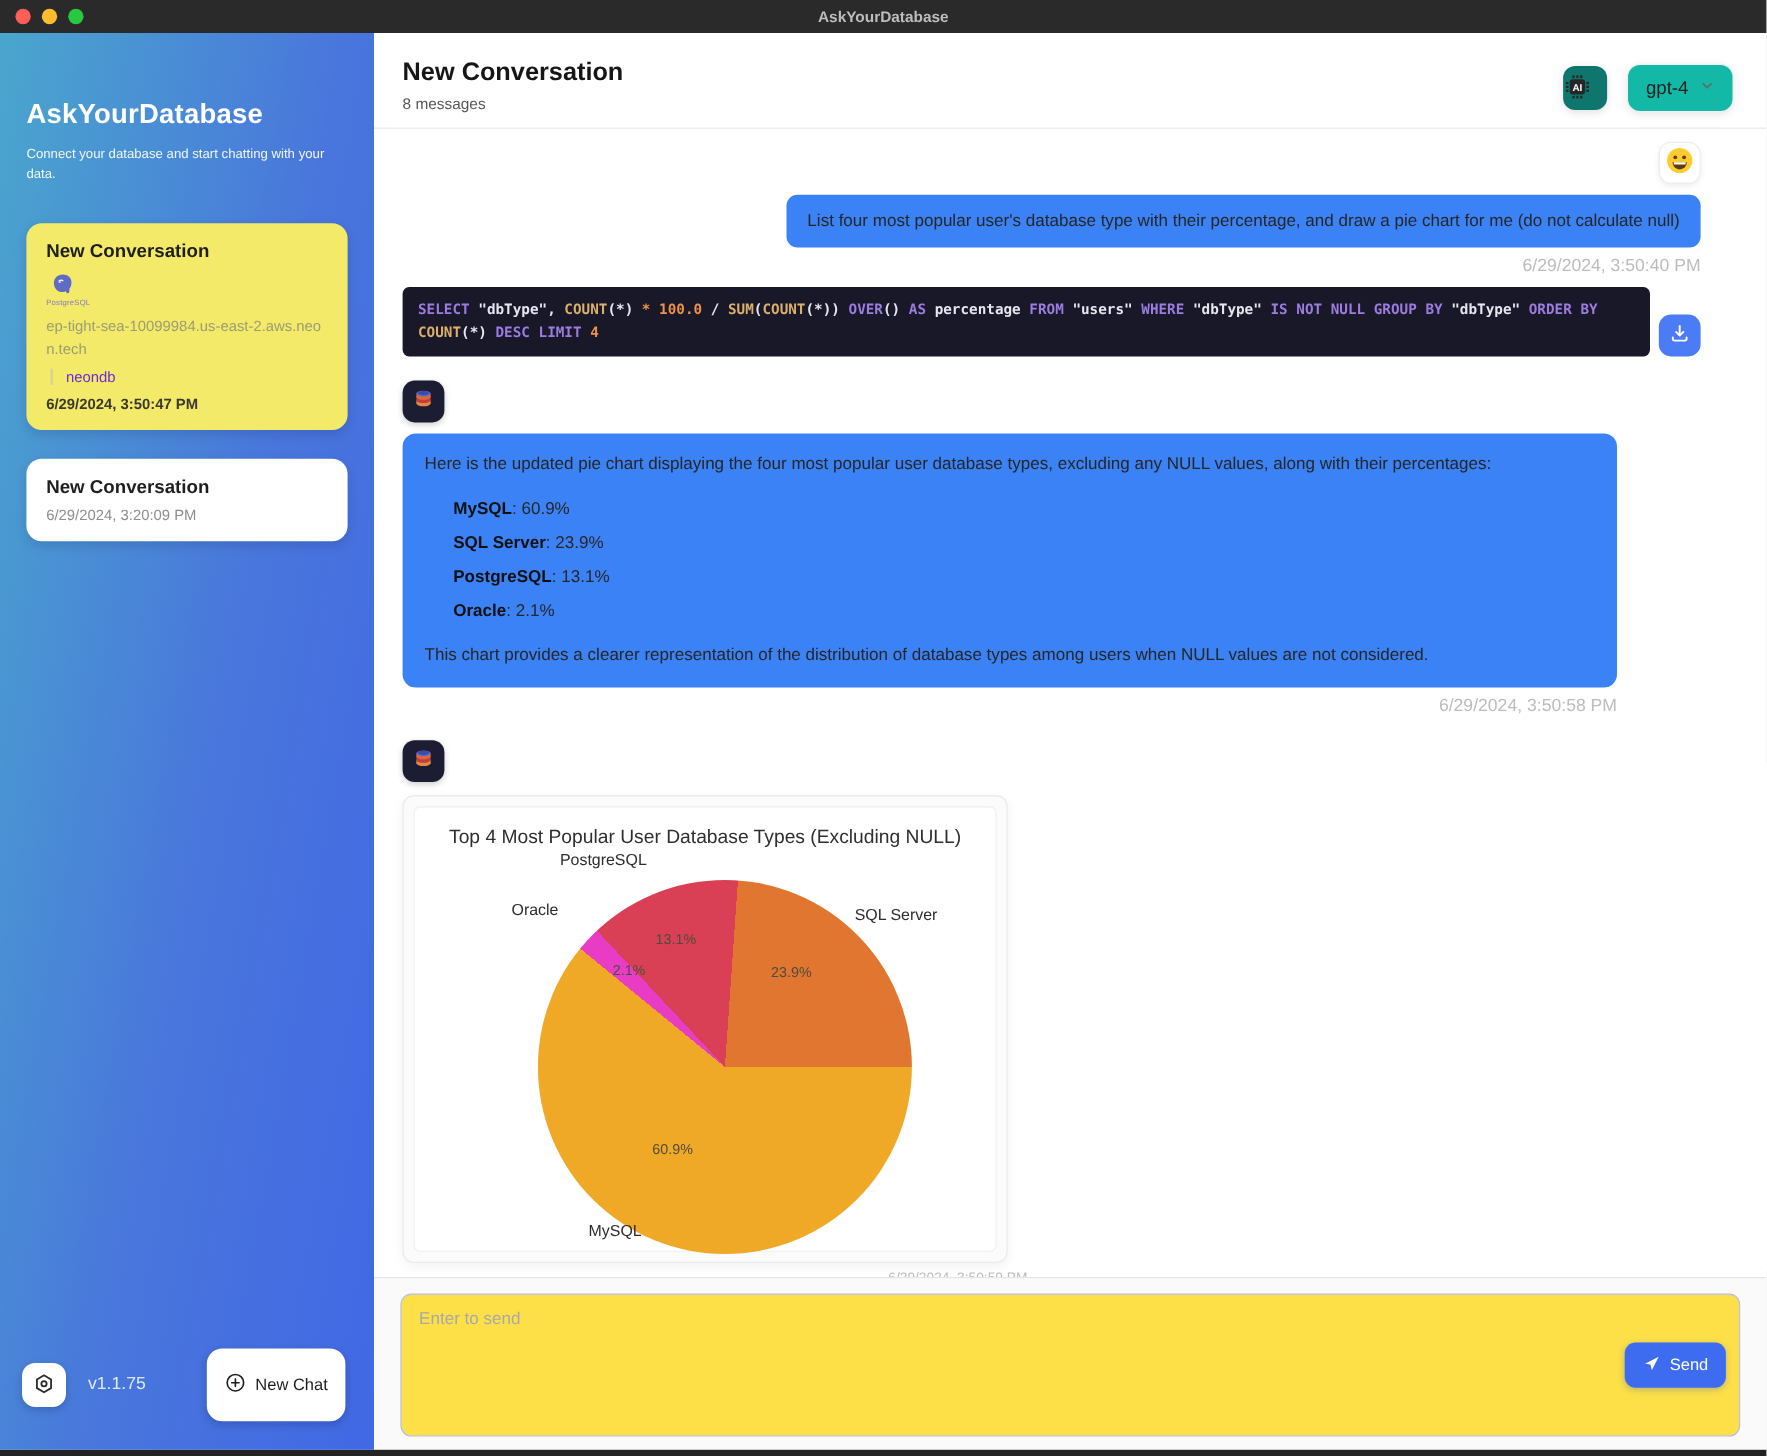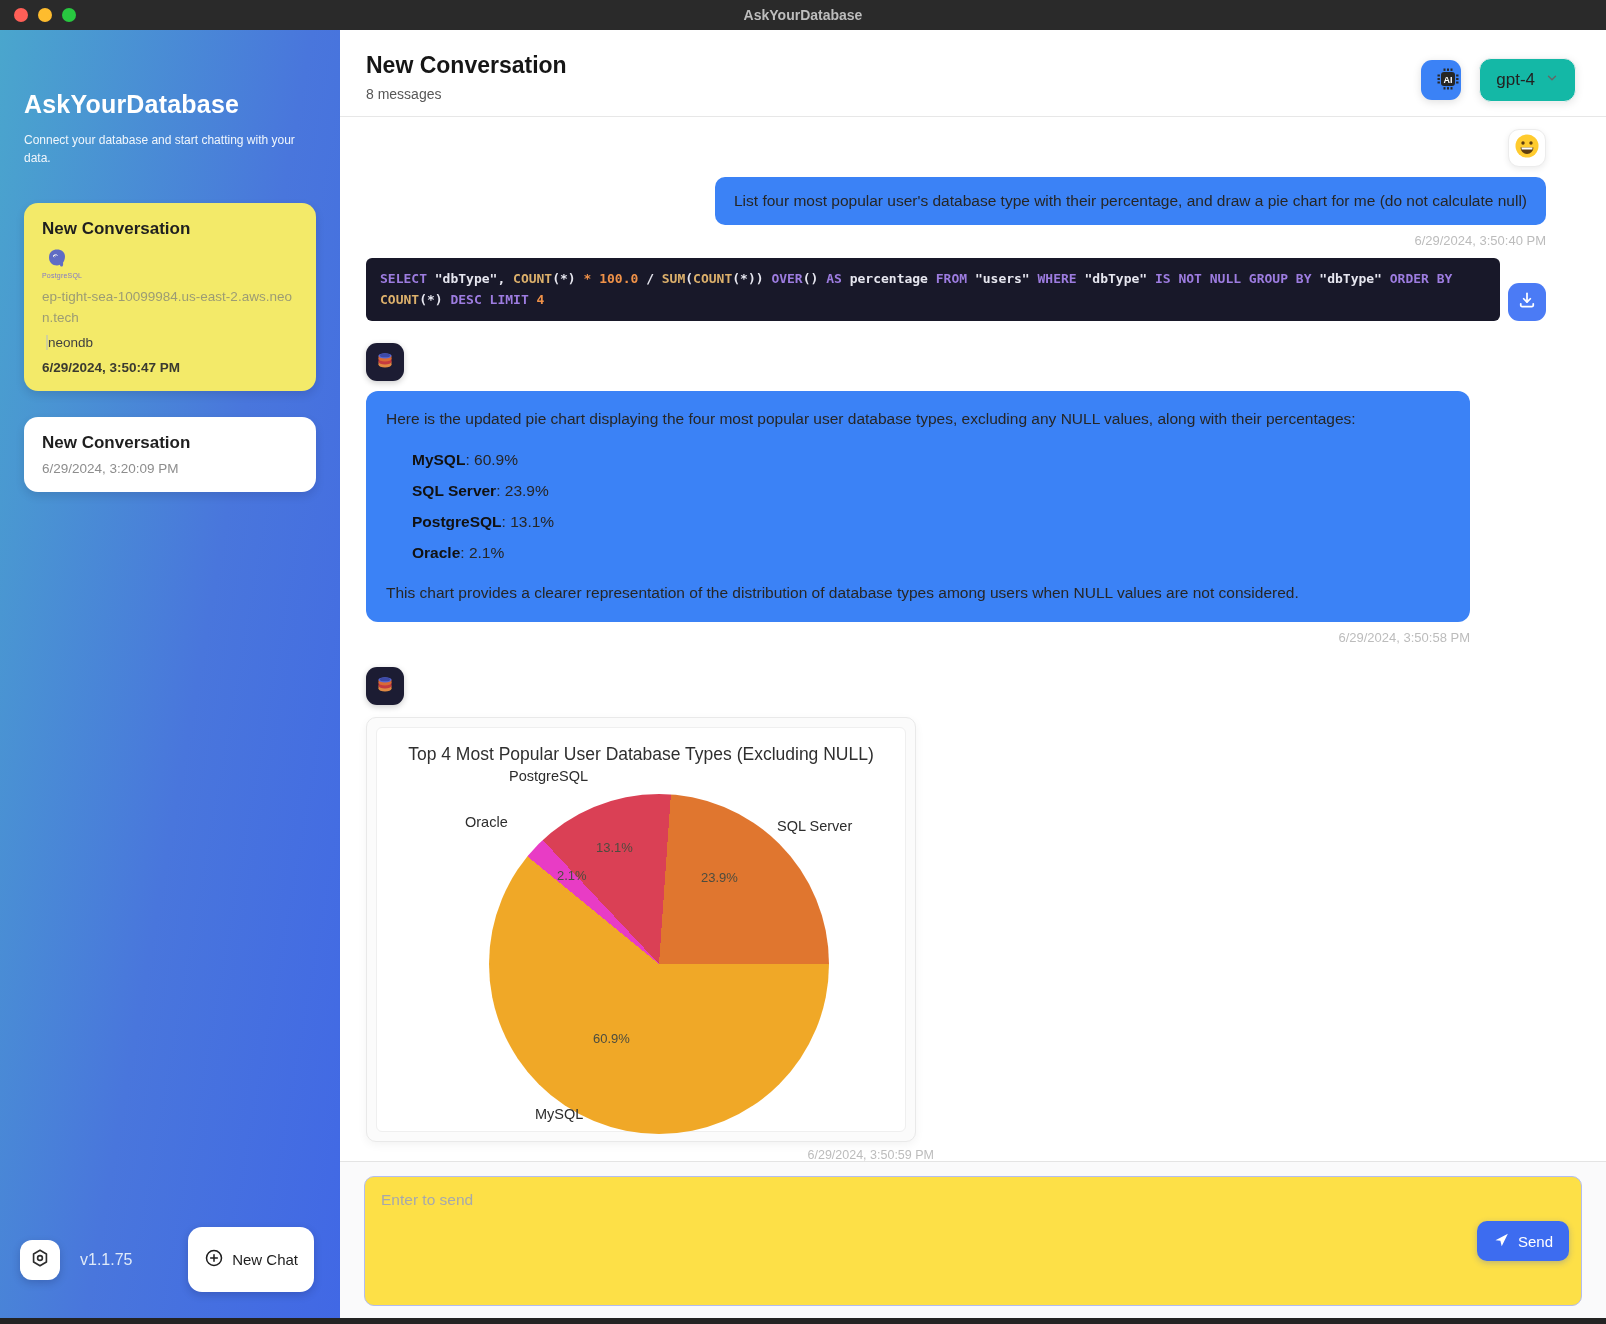--- a/index.html
+++ b/index.html
@@ -26,49 +26,49 @@
   .sidebar .tagline { margin-top:12px; font-size:12px; line-height:1.5; color:#f0f6fc; max-width:290px; }
 
   .conv-card { border-radius:14px; padding:16px 18px; margin-top:36px; box-shadow:0 4px 10px rgba(0,0,30,.12); cursor:pointer; }
   .conv-card.active { background:#f3ea69; color:#222; }
   .conv-card.plain { background:#ffffff; color:#222; margin-top:26px; }
   .conv-title { font-size:17px; font-weight:600; color:#1f1f1f; }
   .conv-engine { margin-top:8px; width:30px; text-align:center; }
   .conv-engine svg { display:block; margin:0 auto; }
   .engine-caption { font-size:7px; color:#8279c9; margin-top:1px; letter-spacing:.2px; }
   .conv-host { margin-top:8px; font-size:13.5px; line-height:1.55; color:#9c9c74; word-break:break-all; }
-  .conv-db { margin-top:6px; margin-left:4px; font-size:13.5px; color:#404040; border-left:2px solid #d2d29a; padding-left:0; }
+  .conv-db { margin-top:6px; margin-left:4px; font-size:13.5px; color:#6d28d9; border-left:2px solid #d2d29a; padding-left:12px; }
   .conv-ts { margin-top:10px; font-size:13.5px; color:#3a3a30; font-weight:600; }
   .conv-card.plain .conv-ts { color:#8d8d8d; font-weight:400; margin-top:8px; }
 
   .sidebar-footer { position:absolute; left:20px; right:26px; bottom:26px; display:flex; align-items:center; }
   .gear-btn { width:40px; height:40px; border-radius:12px; background:#fff; border:none; display:flex; align-items:center; justify-content:center; cursor:pointer; box-shadow:0 3px 8px rgba(0,0,40,.18); }
   .version { margin-left:20px; font-size:16px; color:#dfeaf8; }
   .spacer { flex:1; }
   .newchat-btn { background:#fff; border:none; border-radius:14px; padding:21px 16px; display:flex; align-items:center; gap:8px; font-size:15px; color:#1d1d1d; font-family:inherit; cursor:pointer; box-shadow:0 3px 8px rgba(0,0,40,.18); }
 
   
   .main { flex:1 1 auto; display:flex; flex-direction:column; background:#fff; min-width:0; }
 
   .main-header { padding:22px 30px 14px 26px; border-bottom:1px solid #e7e7e7; display:flex; align-items:flex-start; flex:0 0 auto; }
   .main-header h2 { font-size:23px; font-weight:bold; color:#161616; }
   .main-header .subtitle { margin-top:7px; font-size:14px; color:#575757; }
   .header-actions { margin-left:auto; display:flex; align-items:center; gap:18px; margin-top:6px; }
-  .ai-btn { width:40px; height:40px; border:none; background:#3b82f6; border-radius:11px; box-shadow:0 2px 8px rgba(0,0,0,.13); display:flex; align-items:center; justify-content:flex-end; cursor:pointer; }
+  .ai-btn { width:40px; height:40px; border:none; background:#0f766e; border-radius:11px; box-shadow:0 2px 8px rgba(0,0,0,.13); display:flex; align-items:center; justify-content:flex-start; cursor:pointer; }
   .model-select { background:#14b8a6; border:1px solid #f0f0f0; border-radius:12px; box-shadow:0 2px 8px rgba(0,0,0,.10); padding:11px 16px; display:flex; align-items:center; gap:10px; font-size:17px; color:#222; cursor:pointer; font-family:inherit; }
 
   
   .messages { flex:1 1 auto; overflow:hidden; padding:12px 60px 0 26px; min-height:0; }
   .row-right { text-align:right; }
   .avatar { width:38px; height:38px; border-radius:11px; display:inline-flex; align-items:center; justify-content:center; }
   .avatar.user { background:#fff; border:1px solid #ececec; box-shadow:0 2px 6px rgba(0,0,0,.08); }
   .avatar.bot { background:#1c1c33; box-shadow:0 2px 6px rgba(0,0,0,.2); }
   .bubble { display:inline-block; background:#3b82f6; border-radius:10px; padding:13px 19px; font-size:15.5px; color:#262626; text-align:left; line-height:1.45; }
   .bubble.user { margin-top:10px; }
-  .timestamp { font-size:13px; color:#bcbcbc; margin-top:8px; }
+  .timestamp { font-size:16px; color:#bcbcbc; margin-top:8px; }
 
   .code-row { margin-top:10px; display:flex; align-items:flex-end; gap:8px; }
   .sql-block { flex:1 1 auto; background:#181829; border-radius:6px; padding:11px 14px; font-family:"DejaVu Sans Mono","Liberation Mono",monospace; font-size:13px; line-height:1.55; color:#d9d9e6; white-space:pre-wrap; word-break:break-word; }
   .tok-kw { color:#9d7ce0; font-weight:bold; }
   .tok-fn { color:#dcb06b; font-weight:bold; }
   .tok-num { color:#ef9148; font-weight:bold; }
   .tok-pl { color:#e6e6ef; font-weight:bold; }
   .dl-btn { width:38px; height:38px; flex:0 0 auto; border:none; border-radius:11px; background:#4b7bf5; display:flex; align-items:center; justify-content:center; cursor:pointer; }
 
   .asst-avatar-row { margin-top:22px; }

